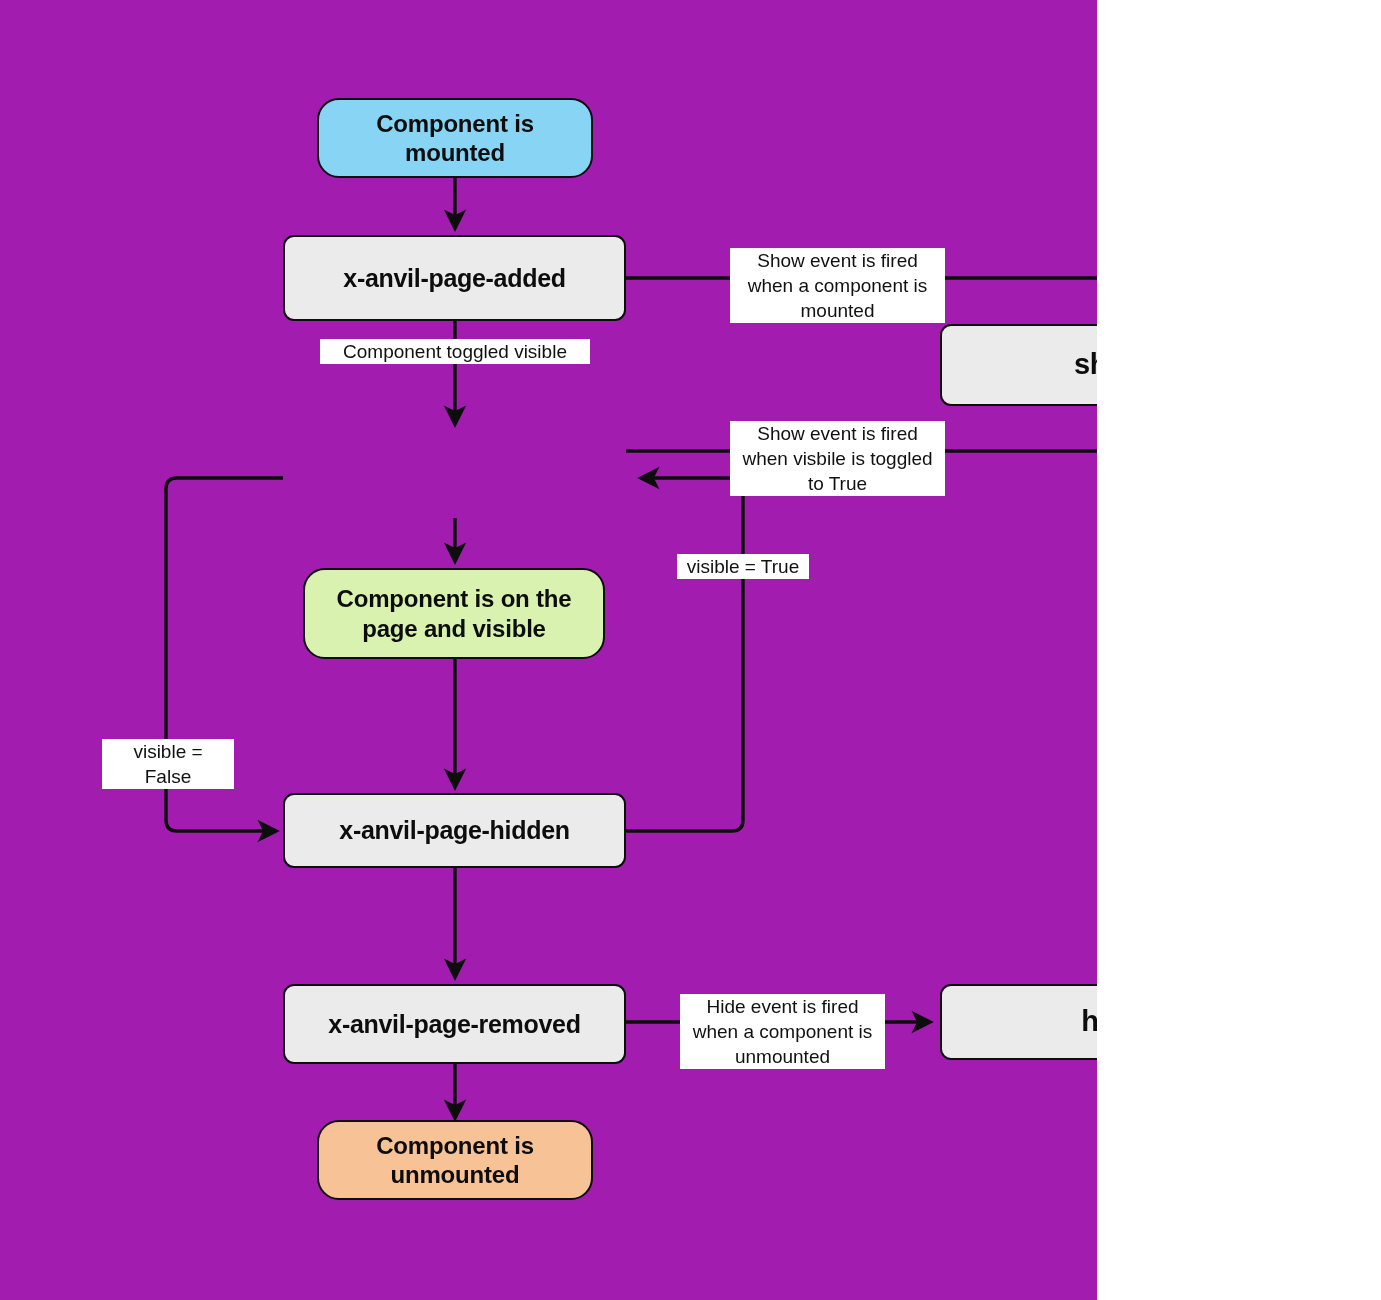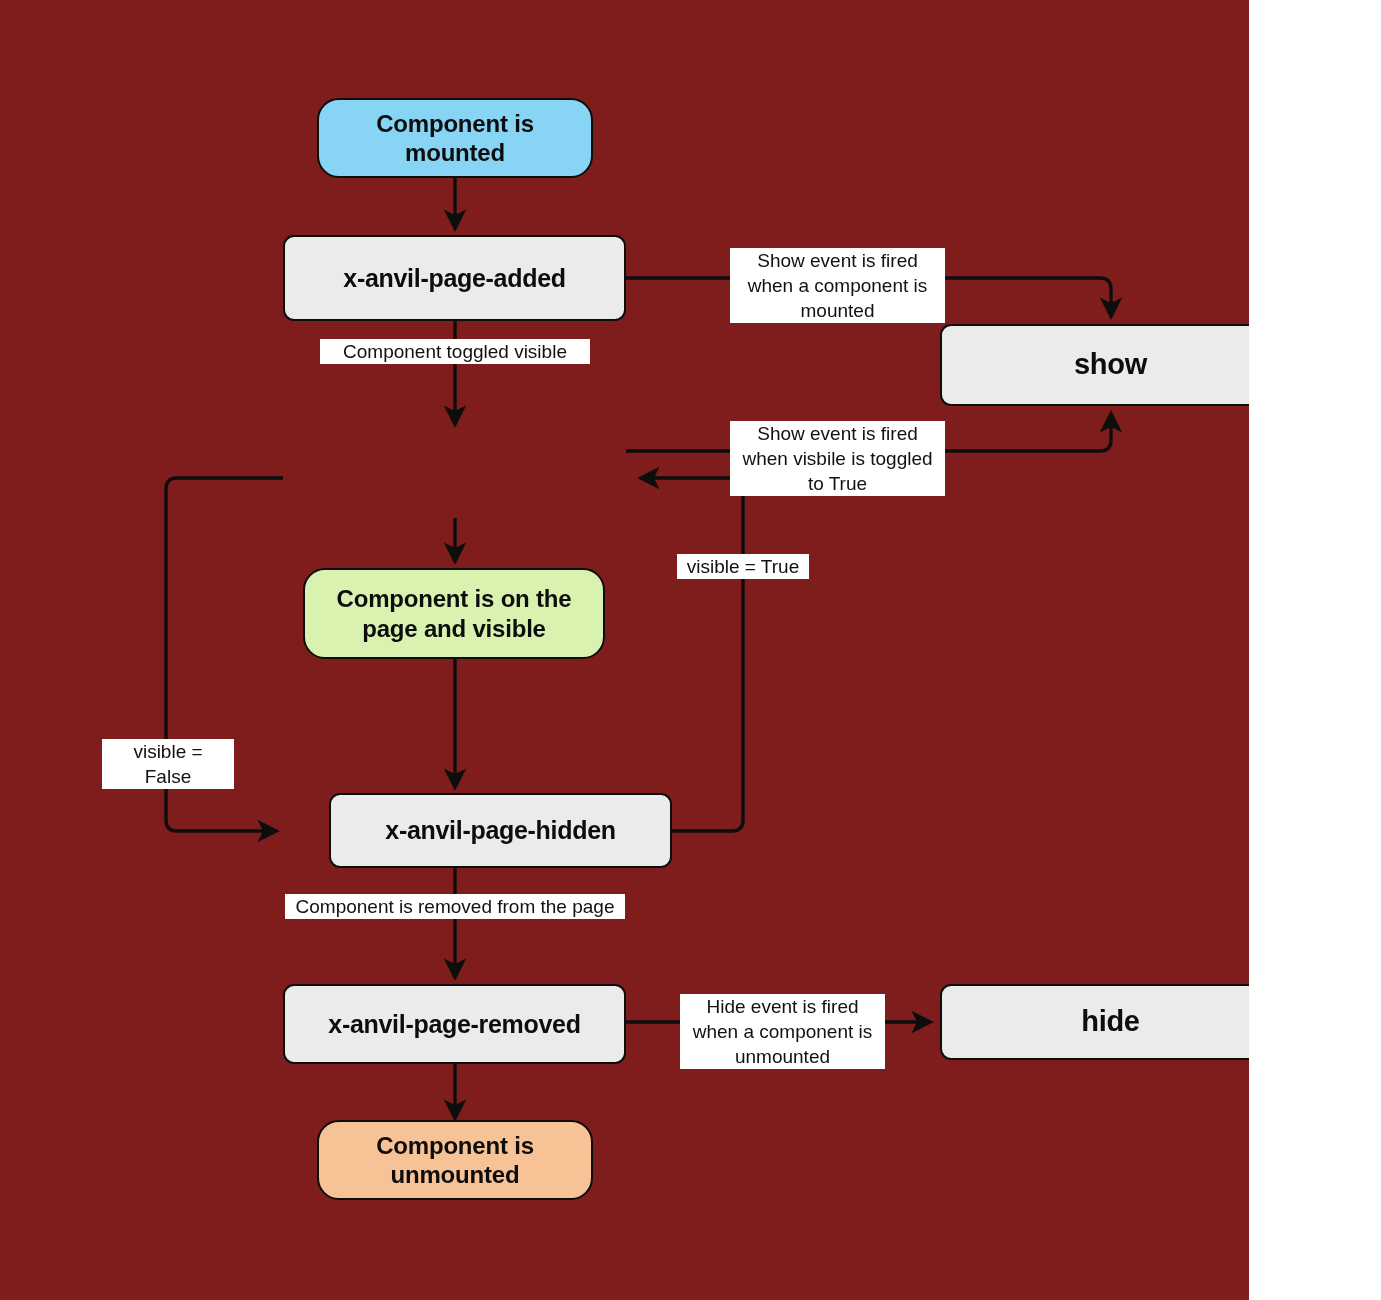--- a/index.html
+++ b/index.html
@@ -7,23 +7,23 @@
     margin: 0;
     padding: 0;
     background: #ffffff;
   }
   body {
     font-family: "Liberation Sans", sans-serif;
     -webkit-font-smoothing: antialiased;
   }
   #canvas {
     position: relative;
-    width: 1249px;
+    width: 1097px;
     height: 1300px;
-    background: #7f1d1d;
+    background: #a21caf;
     overflow: hidden;
   }
   #wires {
     position: absolute;
     left: 0;
     top: 0;
     width: 1381px;
     height: 1300px;
     pointer-events: none;
   }
@@ -122,21 +122,21 @@
   <div class="node event" style="left:283px; top:235px; width:343px; height:86px;">
     <span>x-anvil-page-added</span>
   </div>
 
 
   <div class="node terminal" style="left:303px; top:568px; width:302px; height:91px; background:#d9f2b0;">
     <span>Component is on the
 page and visible</span>
   </div>
 
-  <div class="node event" style="left:283px; top:793px; width:343px; height:75px;margin-left:46px;">
+  <div class="node event" style="left:283px; top:793px; width:343px; height:75px;">
     <span>x-anvil-page-hidden</span>
   </div>
 
   <div class="node event" style="left:283px; top:984px; width:343px; height:80px;">
     <span>x-anvil-page-removed</span>
   </div>
 
   <div class="node terminal" style="left:317px; top:1120px; width:276px; height:80px; background:#f7c396;">
     <span>Component is
 unmounted</span>
@@ -158,19 +158,18 @@
 
   <div class="edge-label" style="left:730px; top:421px; width:215px;">Show event is fired
 when visbile is toggled
 to True</div>
 
   <div class="edge-label" style="left:677px; top:554px; width:132px;">visible = True</div>
 
   <div class="edge-label" style="left:102px; top:739px; width:132px;">visible = False</div>
 
 
-  <div class="edge-label" style="left:285px; top:894px; width:340px;">Component is removed from the page</div>
 
   <div class="edge-label" style="left:680px; top:994px; width:205px;">Hide event is fired
 when a component is
 unmounted</div>
 
 </div>
 
 </body></html>

